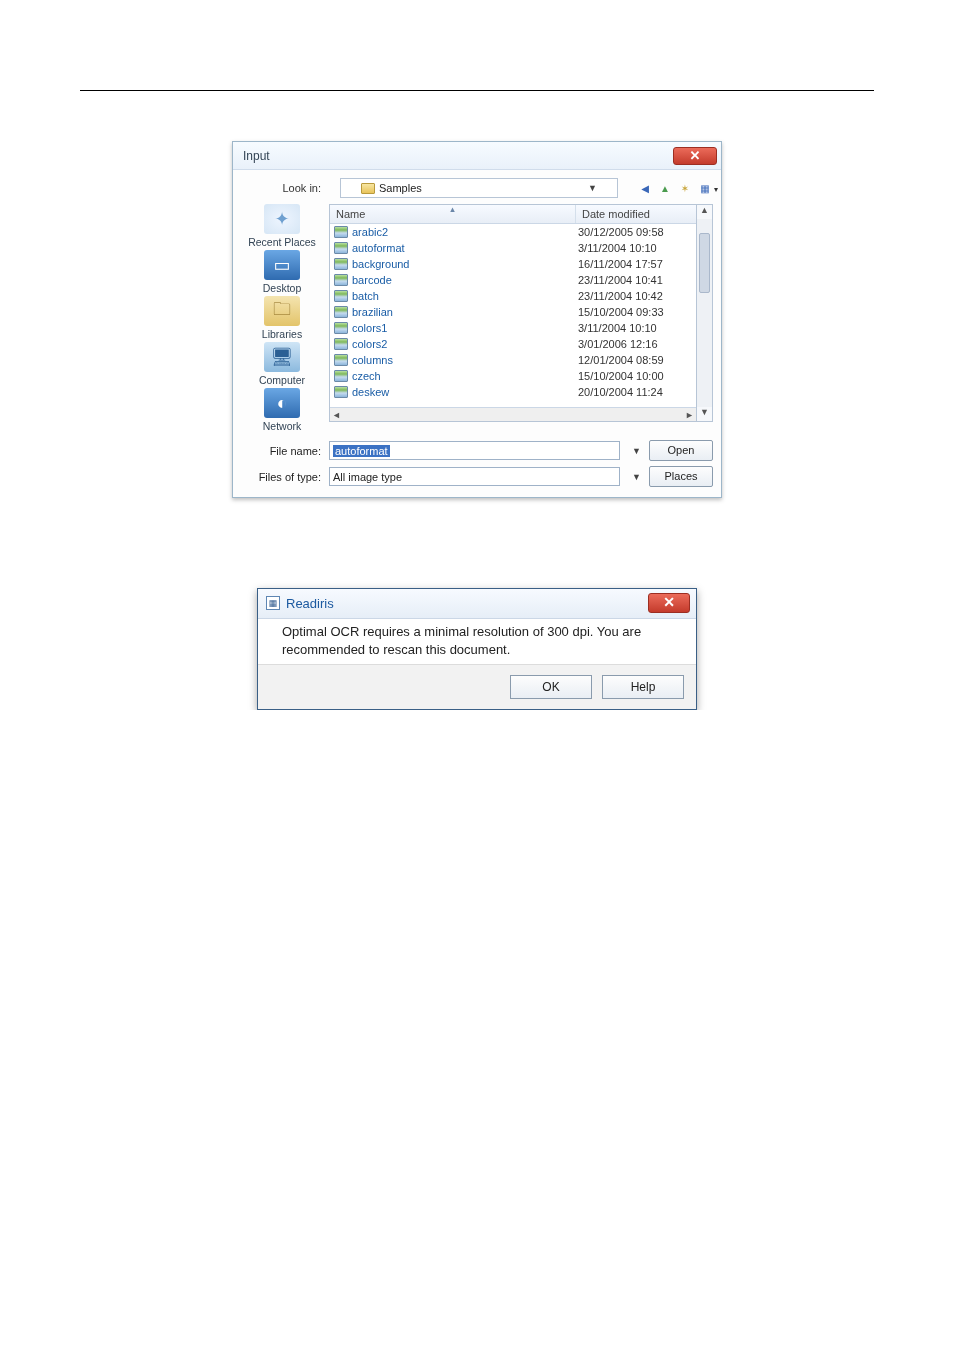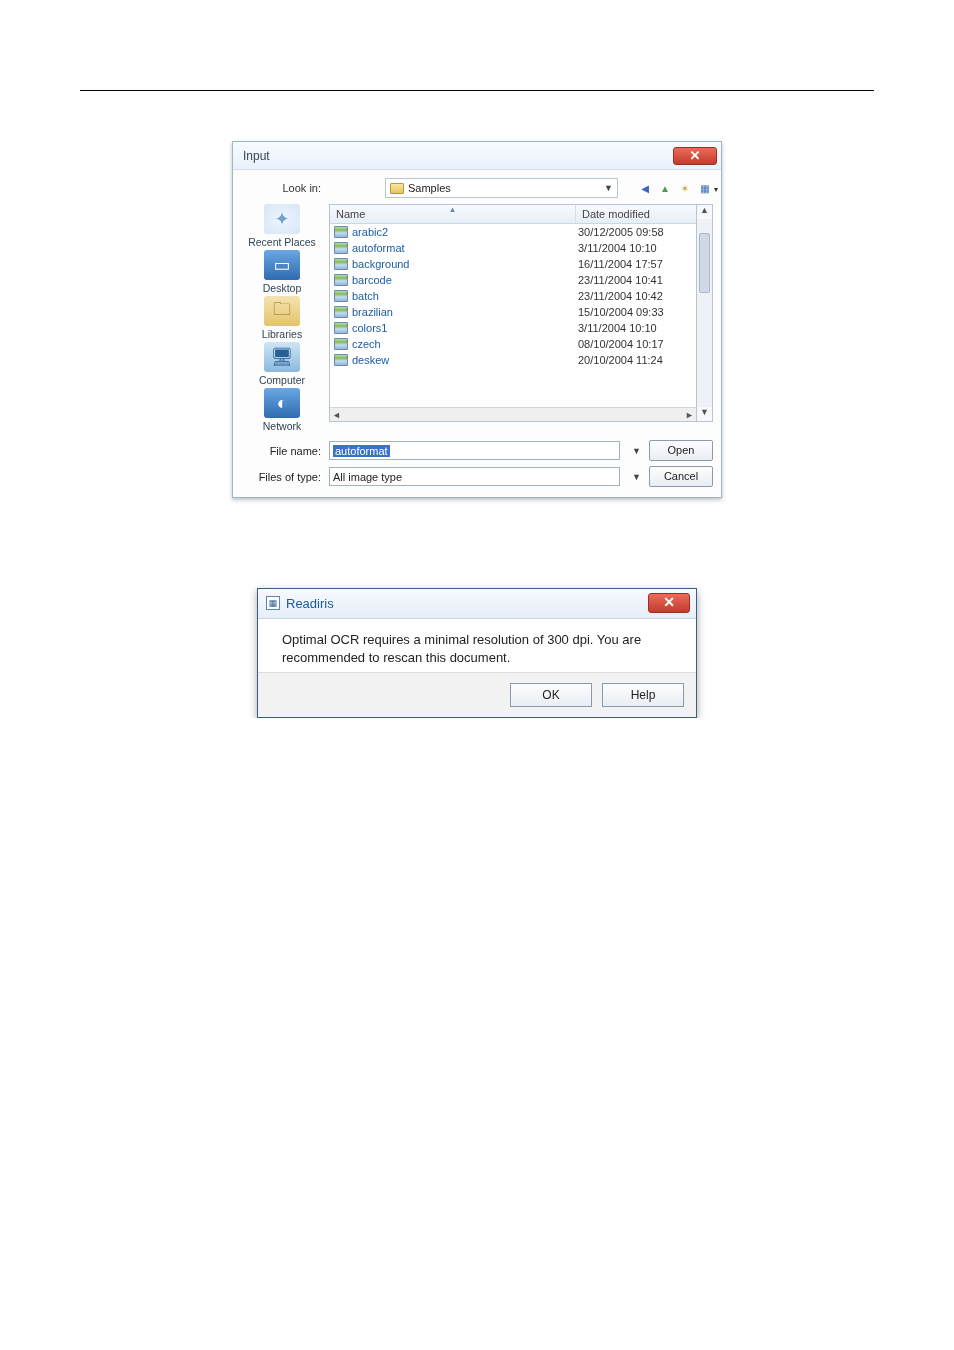--- a/index.html
+++ b/index.html
@@ -48,21 +48,21 @@
   }
   .dlg1-body { padding: 8px 8px 10px 8px; }
   .lookin-row {
     display: flex; align-items: center; gap: 19px;
     margin-bottom: 6px;
   }
   .lookin-row .lbl { width: 80px; text-align: right; color: #333; }
   .lookin-row .dd {
     flex: 1; height: 20px; border: 1px solid #b7c5d6;
     background: #fff; display: flex; align-items: center;
-    padding: 0 4px; gap: 4px; margin-left: 45px;
+    padding: 0 20px; gap: 4px;
   }
   .folder-ic {
     width: 14px; height: 11px;
     background: linear-gradient(#f7e6a2,#e8c35a);
     border: 1px solid #b99a3c; border-radius: 1px;
   }
   .dd .arrow { margin-left: auto; font-size: 9px; color: #444; }
   .tb-icons { display: flex; gap: 4px; align-items: center; }
   .tb-ic {
     width: 16px; height: 16px; border-radius: 2px;
@@ -164,21 +164,21 @@
     margin-right:6px;
   }
   .dlg2-titlebar .title{ color:#1d5aa0; font-size:13px;}
   .dlg2-titlebar .sp{flex:1;}
   .close-btn-big{
     width:42px; height:20px; border-radius:3px;
     background:linear-gradient(#eb6b5a,#c43b2c);
     border:1px solid #9c2e22; color:#fff; text-align:center;
     line-height:17px; font-weight:bold; font-size:14px;
   }
-  .dlg2-body{ padding:12px 24px 6px 24px; font-size:13px; color:#222; line-height:1.35;}
+  .dlg2-body{ padding:4px 24px 6px 24px; font-size:13px; color:#222; line-height:1.35;}
   .dlg2-footer{
     background:#f2f2f2; border-top:1px solid #dcdcdc;
     padding:10px 12px; display:flex; justify-content:flex-end; gap:10px;
   }
   .btn2{
     width:82px; height:24px; border:1px solid #8a9bad;
     background:linear-gradient(#fdfdfd,#e9eef4);
     border-radius:0; text-align:center; line-height:22px;
     font-size:12px; color:#222;
   }
@@ -278,22 +278,32 @@
                   <span class="nm">brazilian</span>
                   <span class="dt">15/10/2004 09:33</span>
                 </div>
                 <div class="fl-row">
                   <span class="ic"></span>
                   <span class="nm">colors1</span>
                   <span class="dt">3/11/2004 10:10</span>
                 </div>
                 <div class="fl-row">
                   <span class="ic"></span>
+                  <span class="nm">colors2</span>
+                  <span class="dt">3/01/2006 12:16</span>
+                </div>
+                <div class="fl-row">
+                  <span class="ic"></span>
+                  <span class="nm">columns</span>
+                  <span class="dt">12/01/2004 08:59</span>
+                </div>
+                <div class="fl-row">
+                  <span class="ic"></span>
                   <span class="nm">czech</span>
-                  <span class="dt">08/10/2004 10:17</span>
+                  <span class="dt">15/10/2004 10:00</span>
                 </div>
                 <div class="fl-row">
                   <span class="ic"></span>
                   <span class="nm">deskew</span>
                   <span class="dt">20/10/2004 11:24</span>
                 </div>
               </div>
             <div class="fl-scroll">
               <span>◄</span>
               <span style="flex:1"></span>
@@ -318,21 +328,21 @@
           </div>
           <span class="dd-arrow">▼</span>
           <div class="btn">Open</div>
         </div>
         <div class="br">
           <span class="lbl">Files of type:</span>
           <div class="field">
             <span>All image type</span>
           </div>
           <span class="dd-arrow">▼</span>
-          <div class="btn">Cancel</div>
+          <div class="btn">Places</div>
         </div>
       </div>
     </div>
   </div>
 
   <div class="dlg2">
     <div class="dlg2-titlebar">
       <div class="app-ic">▦</div>
       <span class="title">Readiris</span>
       <span class="sp"></span>

